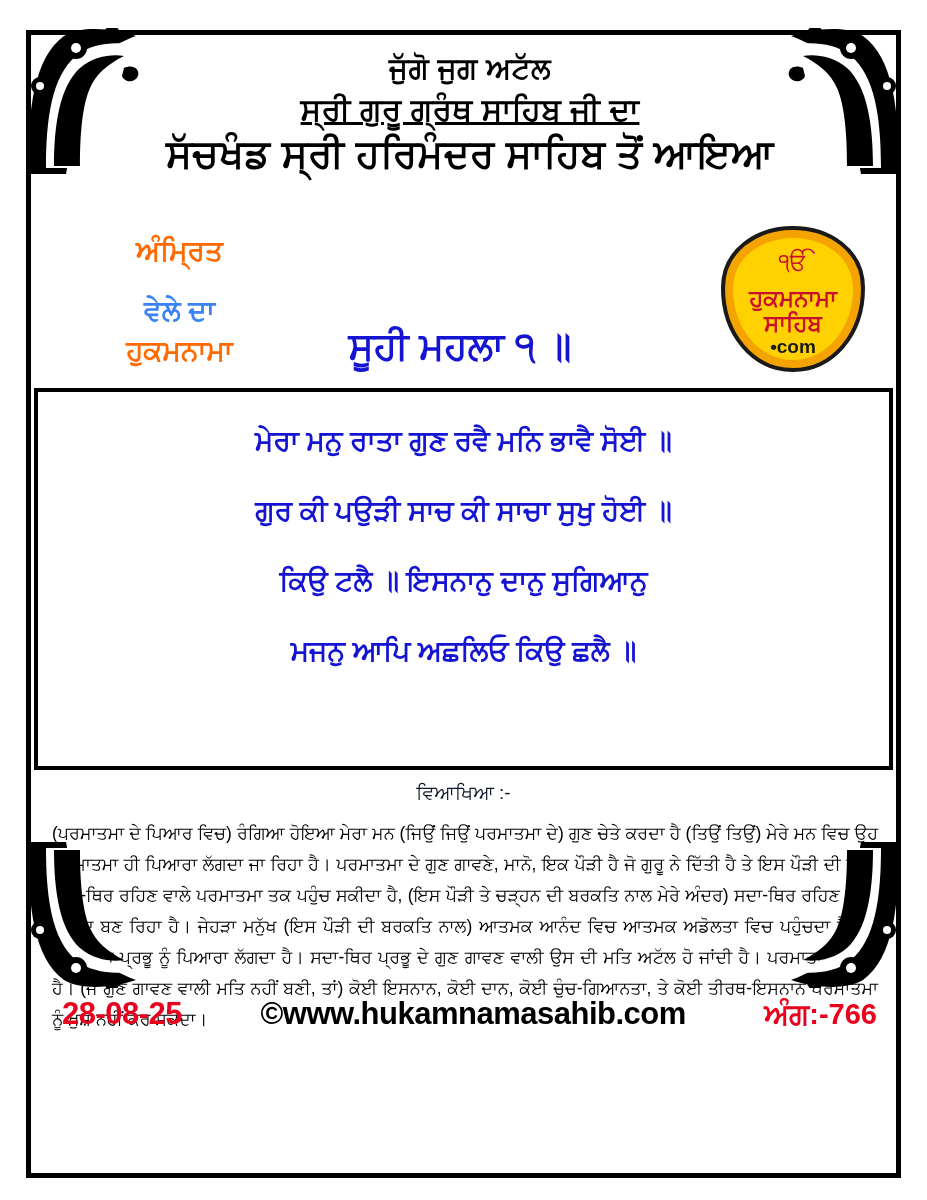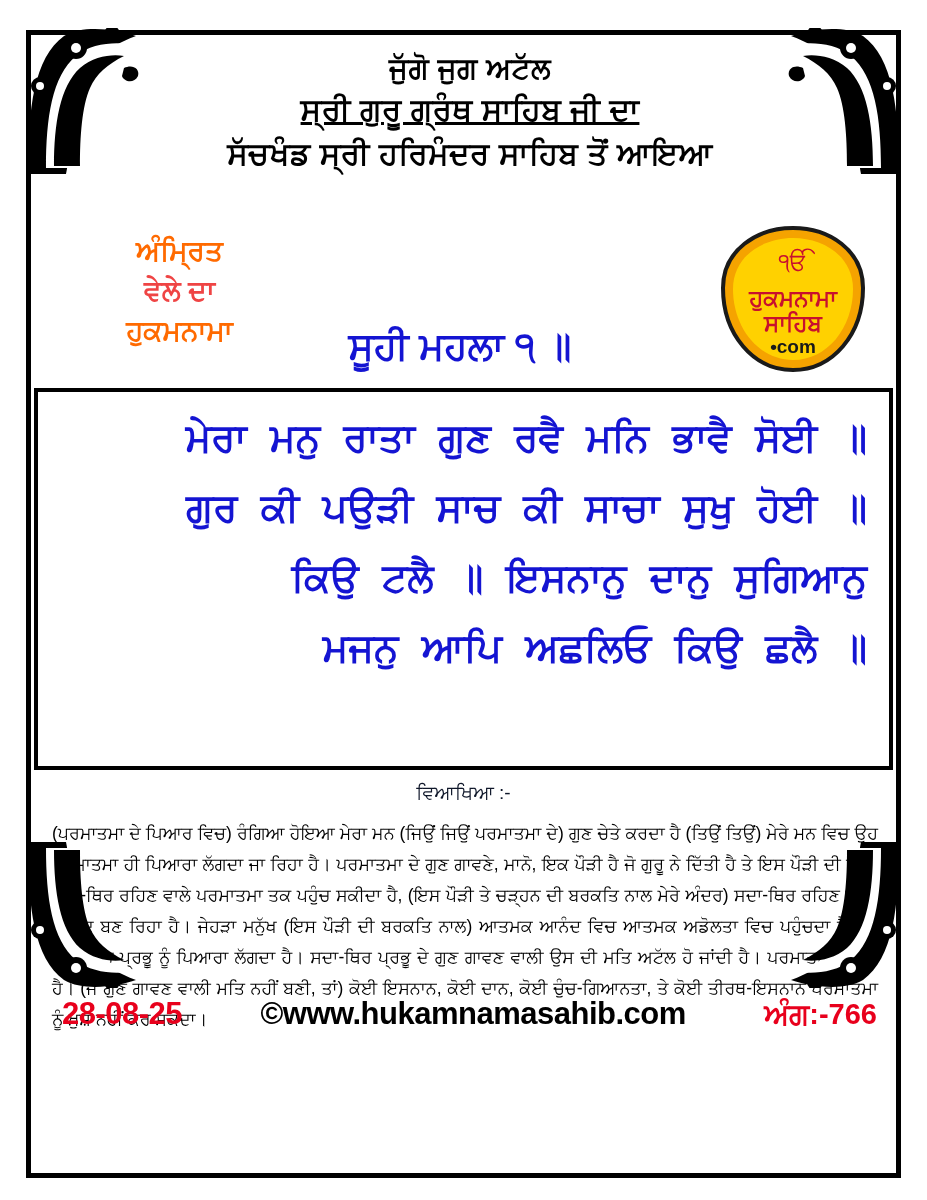--- a/index.html
+++ b/index.html
@@ -48,35 +48,35 @@
     text-align: center;
     color: #000;
   }
   .header .line {
     font-family: "Liberation Sans", sans-serif;
     font-weight: bold;
     letter-spacing: 0.5px;
   }
   .header .l1 { font-size: 29px; line-height: 40px; }
   .header .l2 { font-size: 31px; line-height: 44px; text-decoration: underline; }
-  .header .l3 { font-size: 31px; line-height: 44px; }
+  .header .l3 { font-size: 39px; line-height: 44px; }
 
   
   .amrit {
     position: absolute;
     left: 92px; top: 231px;
     width: 175px;
     text-align: center;
     font-family: "Liberation Sans", sans-serif;
     font-weight: bold;
     font-size: 28px;
     line-height: 40px;
     color: #ff6a00;
   }
-  .amrit .a2 { color: #ef4444; }
+  .amrit .a2 { color: #3b82f6; margin-top: 20px; }
 
   
   .furmaan {
     position: absolute;
     left: 250px; top: 244px;
     width: 420px;
     text-align: center;
     font-family: "Liberation Sans", sans-serif;
     font-weight: bold;
     font-size: 46px;
@@ -107,26 +107,26 @@
   .shabad-box {
     position: absolute;
     left: 34px; top: 388px;
     width: 859px;
     height: 382px;
     box-sizing: border-box;
     border: 4px solid #000;
     padding: 14px 22px 0 22px;
   }
   .shabad-line {
-    font-family: Liberation Mono, monospace;
+    font-family: Liberation Sans, sans-serif;
     font-weight: bold;
     color: #1414d2;
-    font-size: 39px;
+    font-size: 28px;
     line-height: 70px;
-    text-align: right;
+    text-align: center;
     white-space: nowrap;
   }
 
   
   .viakhia-title {
     position: absolute;
     left: 0; top: 782px;
     width: 927px;
     text-align: center;
     font-family: "Liberation Sans", sans-serif;

